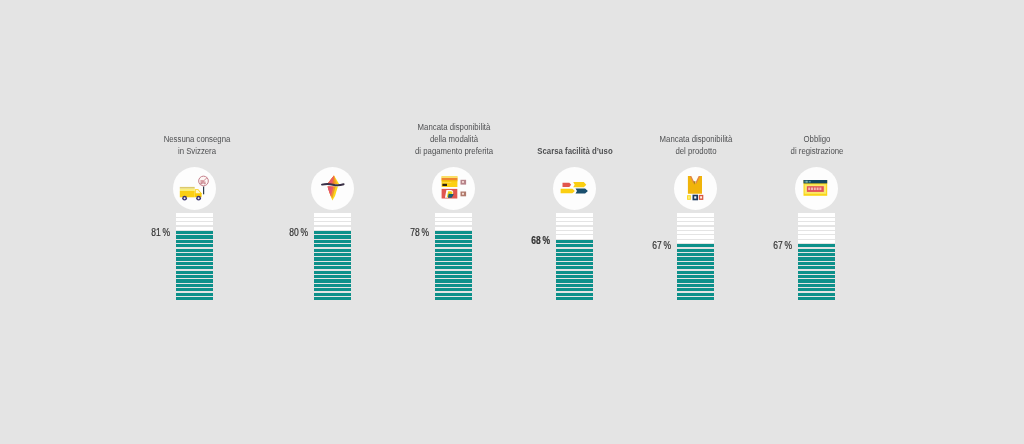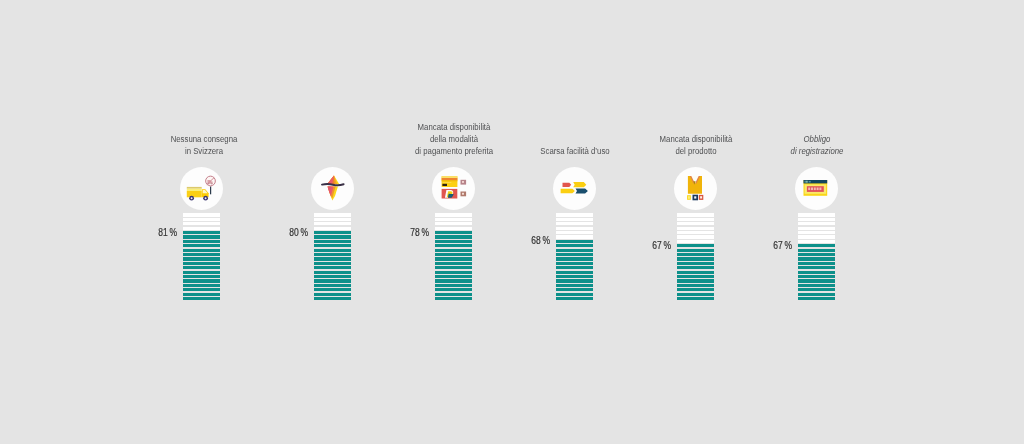--- a/index.html
+++ b/index.html
@@ -12,21 +12,21 @@
   .circle{position:absolute;width:43px;height:43px;border-radius:50%;background:#fdfdfd;left:-3px;top:167px;overflow:hidden;}
   .circle svg{position:absolute;left:0;top:0;}
   .bar{position:absolute;width:37px;left:0;}
   .seg{width:37px;}
   .pct{position:absolute;font-size:10px;color:#333333;-webkit-text-stroke:0.2px #333333;text-align:right;white-space:nowrap;transform:scaleX(0.85) translateZ(0);transform-origin:right center;}
 </style>
 </head>
 <body>
 
 <div id="stage">
-    <div class="col" style="left: 183px;">
+    <div class="col" style="left: 176px;">
       <div class="title" style="top: 132.9px; left: -79.5px;">
         <div>Nessuna consegna</div>
         <div>in Svizzera</div>
       </div>
       <div class="circle">
         <div>
           <svg width="43" height="43" viewBox="0 0 43 43">
             <path d="M21.7 22.2 h3.6 l3.3 4.0 v4.1 h-6.9 z" fill="#fccb05"></path>
             <path d="M22.7 23.1 h2.3 l2.6 3.1 h-4.9 z" fill="#fdf5c8"></path>
             <rect x="6.8" y="19.9" width="14.9" height="1.8" fill="#dcc96c"></rect>
@@ -154,21 +154,21 @@
         <div class="seg" style="position: absolute; top: 57.2px; height: 3.3px; background: rgb(13, 144, 138);"></div>
         <div class="seg" style="position: absolute; top: 61.6px; height: 3.3px; background: rgb(13, 144, 138);"></div>
         <div class="seg" style="position: absolute; top: 66px; height: 3.3px; background: rgb(13, 144, 138);"></div>
         <div class="seg" style="position: absolute; top: 70.4px; height: 3.3px; background: rgb(13, 144, 138);"></div>
         <div class="seg" style="position: absolute; top: 74.8px; height: 3.3px; background: rgb(13, 144, 138);"></div>
         <div class="seg" style="position: absolute; top: 79.2px; height: 3.3px; background: rgb(13, 144, 138);"></div>
         <div class="seg" style="position: absolute; top: 83.6px; height: 3.3px; background: rgb(13, 144, 138);"></div>
       </div>
       <div class="pct" style="left: -70.5px; width: 64px; top: 226.5px;">78 %</div>
     </div>
-    <div class="col" style="left: 556.2px;">
+    <div class="col" style="left: 556.2px; font-weight: bold;">
       <div class="title" style="top: 144.6px; left: -81.5px;">
         <div>Scarsa facilità d’uso</div>
       </div>
       <div class="circle">
         <div>
           <svg width="43" height="43" viewBox="0 0 43 43">
             <path d="M9.5 15.7 h6.8 l1.9 2.15 l-1.9 2.15 h-6.8 z" fill="#e2564d"></path>
             <path d="M20.2 15.1 h10.6 l2.5 2.6 l-2.5 2.6 h-10.6 l1.5 -2.6 z" fill="#fbcf12"></path>
             <path d="M7.6 21.8 h11.8 l2.5 2.25 l-2.5 2.25 h-11.8 z" fill="#fbcf12"></path>
             <path d="M22.5 21.5 h9.6 l2.8 2.55 l-2.8 2.55 h-9.6 l1.5 -2.55 z" fill="#1a4f6e"></path>
@@ -239,21 +239,21 @@
         <div class="seg" style="position: absolute; top: 61.6px; height: 3.3px; background: rgb(13, 144, 138);"></div>
         <div class="seg" style="position: absolute; top: 66px; height: 3.3px; background: rgb(13, 144, 138);"></div>
         <div class="seg" style="position: absolute; top: 70.4px; height: 3.3px; background: rgb(13, 144, 138);"></div>
         <div class="seg" style="position: absolute; top: 74.8px; height: 3.3px; background: rgb(13, 144, 138);"></div>
         <div class="seg" style="position: absolute; top: 79.2px; height: 3.3px; background: rgb(13, 144, 138);"></div>
         <div class="seg" style="position: absolute; top: 83.6px; height: 3.3px; background: rgb(13, 144, 138);"></div>
       </div>
       <div class="pct" style="left: -70.5px; width: 64px; top: 239.7px;">67 %</div>
     </div>
     <div class="col" style="left: 798px;">
-      <div class="title" style="top: 132.9px; left: -81.5px; font-style: italic;">
+      <div class="title" style="top: 132.9px; left: -81.5px;">
         <div>Obbligo</div>
         <div>di registrazione</div>
       </div>
       <div class="circle">
         <div>
           <svg width="43" height="43" viewBox="0 0 43 43">
             <rect x="8.5" y="13.0" width="23.7" height="15.8" fill="#fad618"></rect>
             <rect x="9.6" y="17.4" width="21.5" height="9.4" fill="#fbe96a"></rect>
             <rect x="8.5" y="13.0" width="23.7" height="3.4" fill="#13465d"></rect>
             <rect x="9.7" y="13.7" width="0.9" height="2.0" fill="#86c4ae"></rect>

